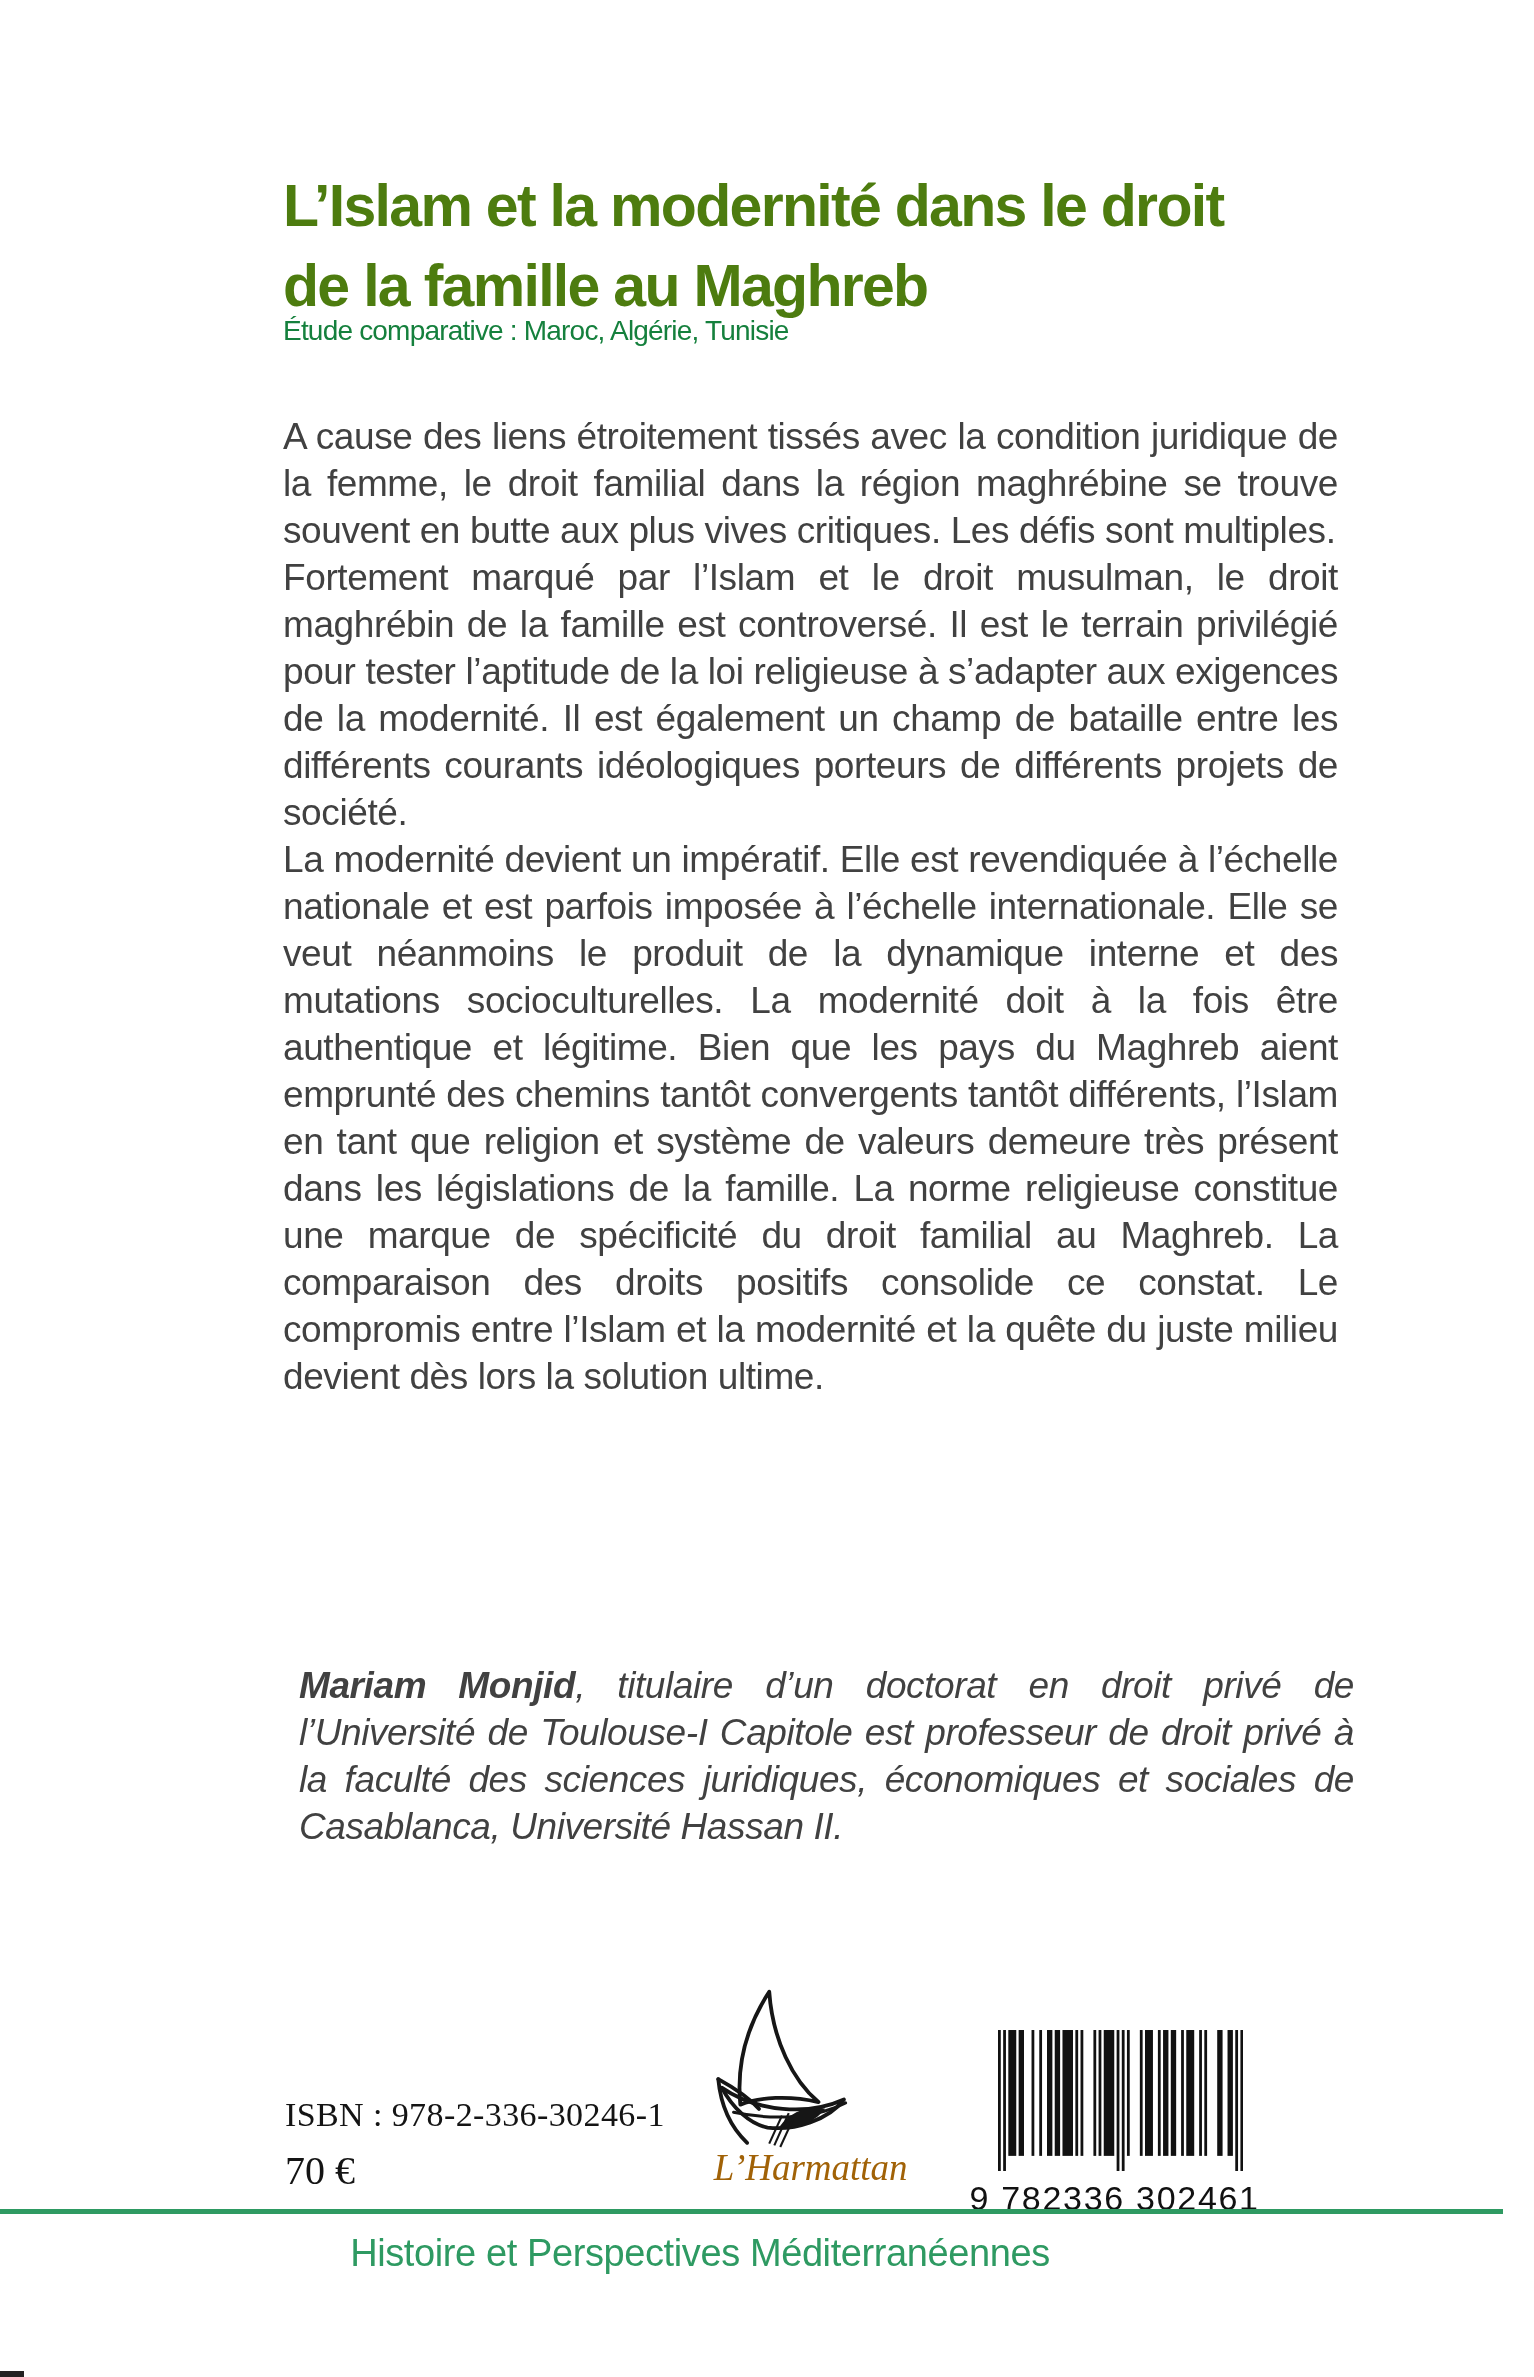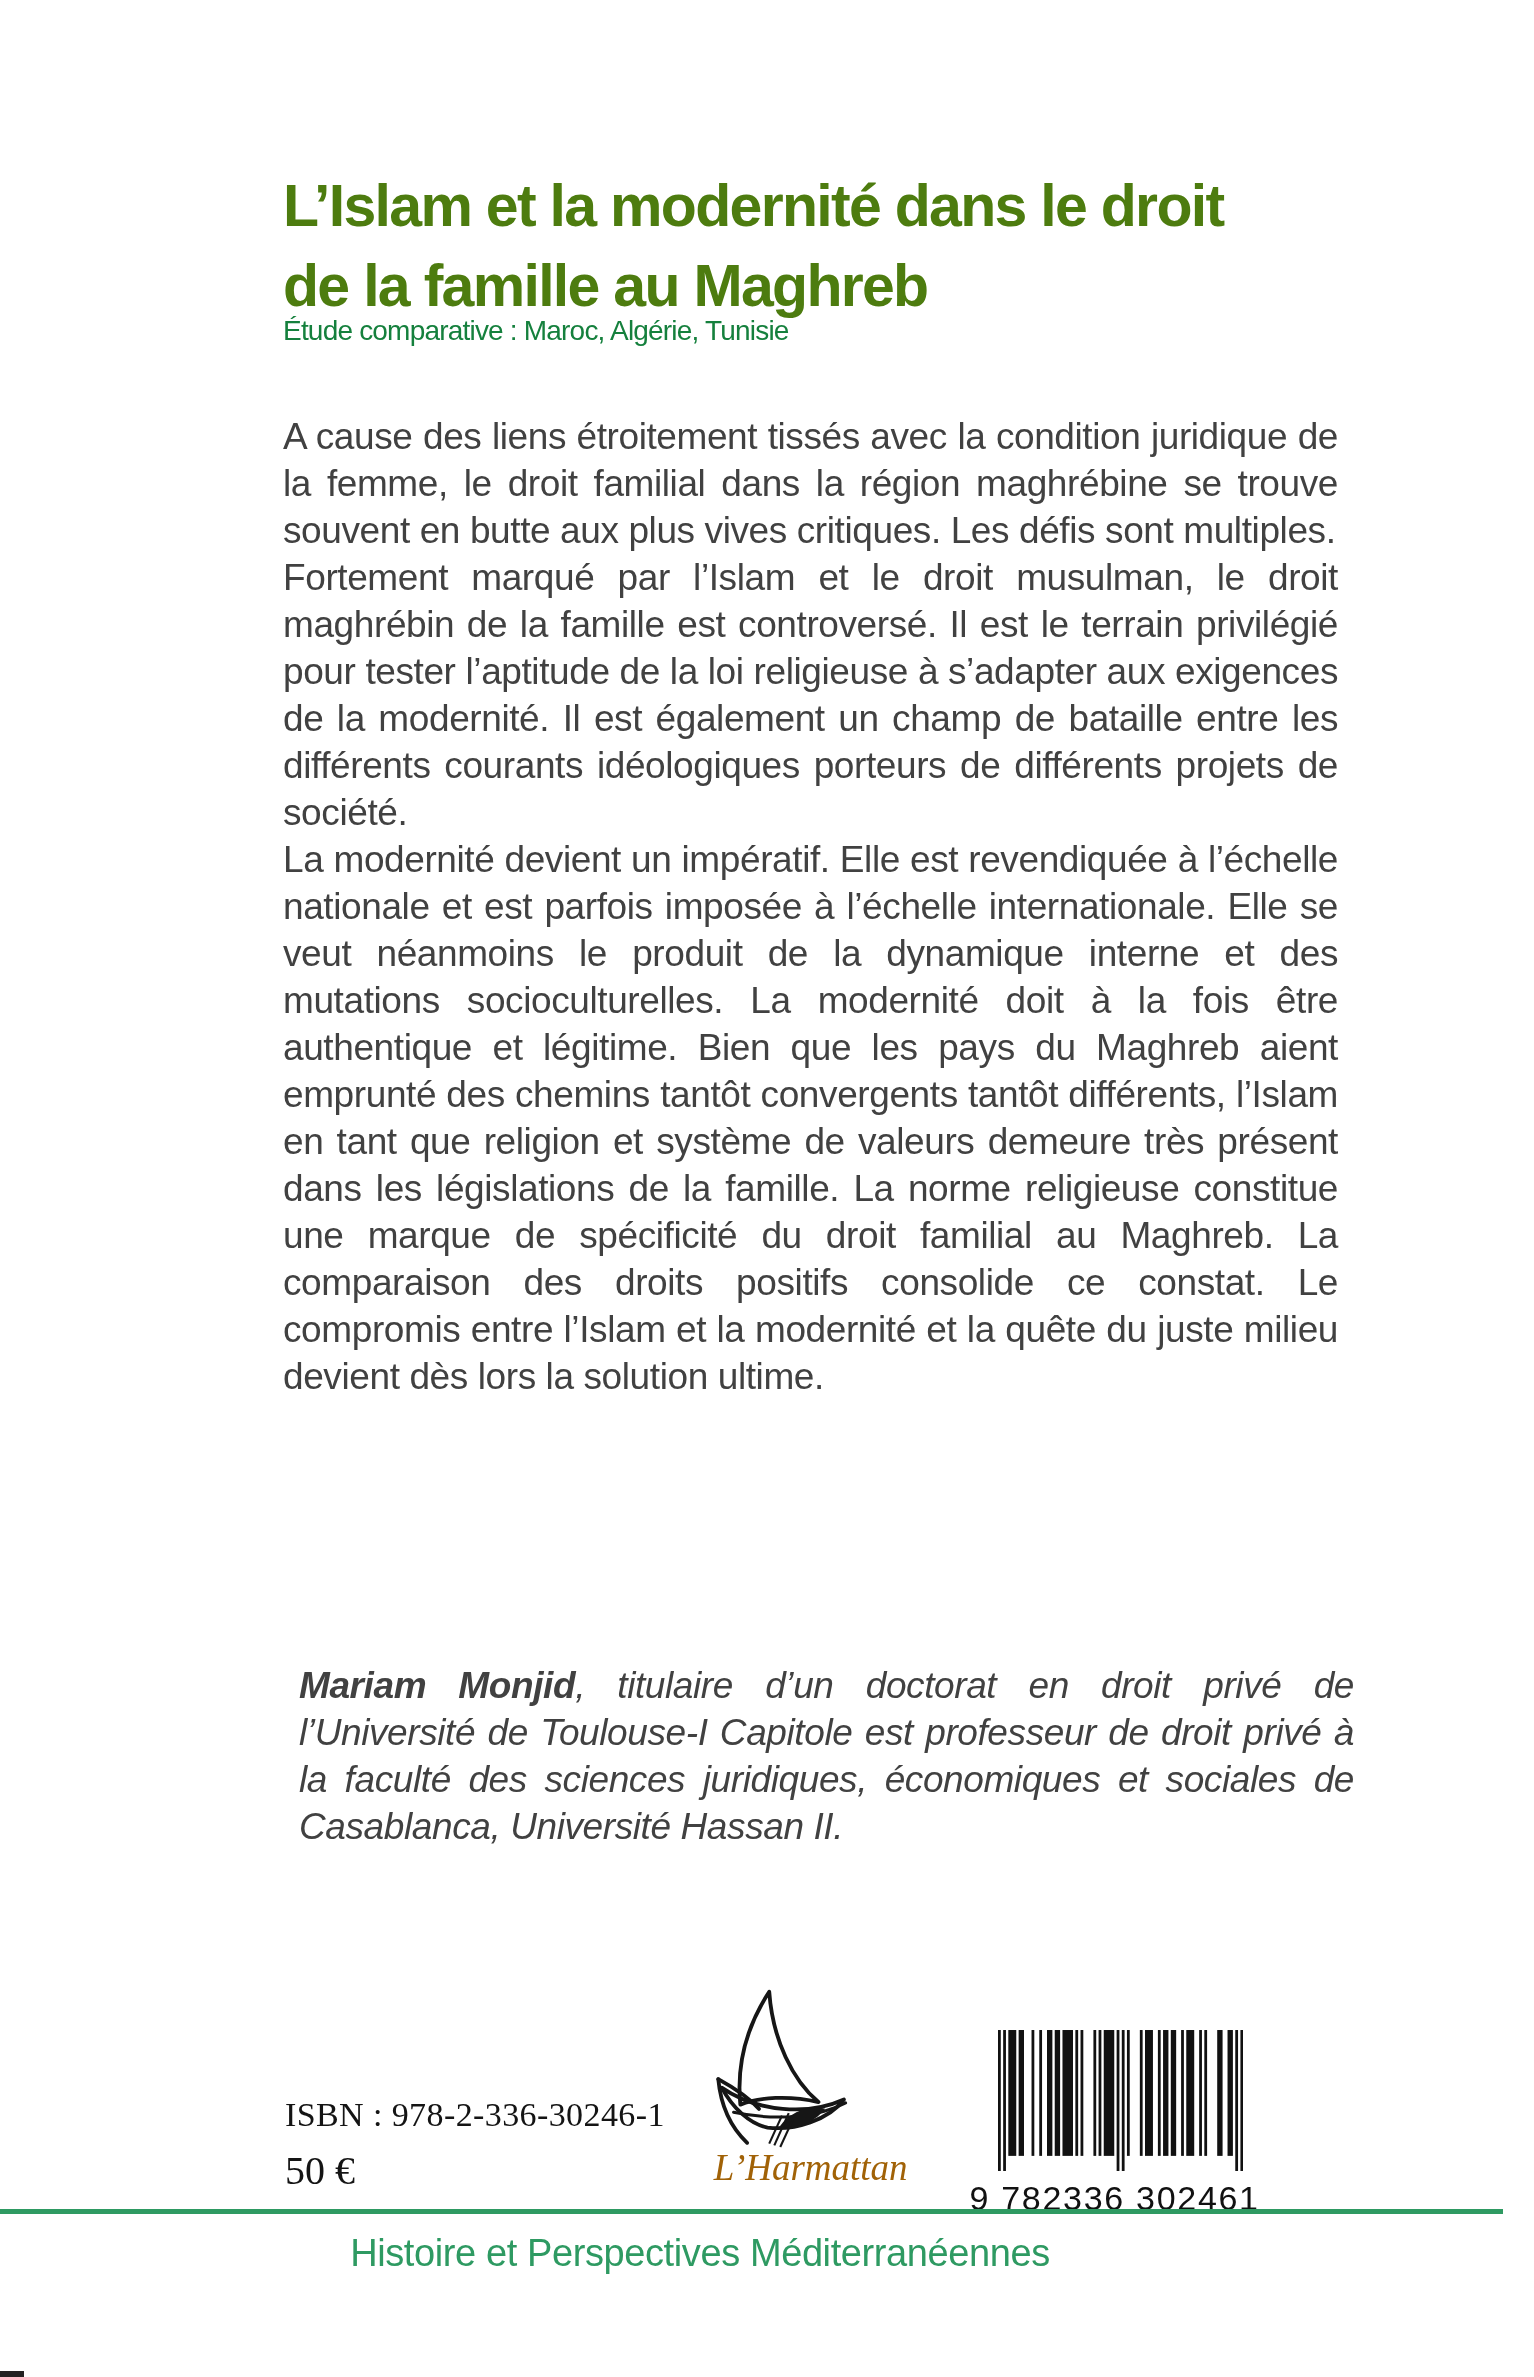--- a/index.html
+++ b/index.html
@@ -74,21 +74,21 @@
   <div class="synopsis">
     <p>A cause des liens étroitement tissés avec la condition juridique de la femme, le droit familial dans la région maghrébine se trouve souvent en butte aux plus vives critiques. Les défis sont multiples.</p>
     <p>Fortement marqué par l’Islam et le droit musulman, le droit maghrébin de la famille est controversé. Il est le terrain privilégié pour tester l’aptitude de la loi religieuse à s’adapter aux exigences de la modernité. Il est également un champ de bataille entre les différents courants idéologiques porteurs de différents projets de société.</p>
     <p>La modernité devient un impératif. Elle est revendiquée à l’échelle nationale et est parfois imposée à l’échelle internationale. Elle se veut néanmoins le produit de la dynamique interne et des mutations socioculturelles. La modernité doit à la fois être authentique et légitime. Bien que les pays du Maghreb aient emprunté des chemins tantôt convergents tantôt différents, l’Islam en tant que religion et système de valeurs demeure très présent dans les législations de la famille. La norme religieuse constitue une marque de spécificité du droit familial au Maghreb. La comparaison des droits positifs consolide ce constat. Le compromis entre l’Islam et la modernité et la quête du juste milieu devient dès lors la solution ultime.</p>
   </div>
 
   <p class="bio"><span class="author">Mariam Monjid</span><span>, titulaire d’un doctorat en droit privé de l’Université de Toulouse-I Capitole est professeur de droit privé à la faculté des sciences juridiques, économiques et sociales de Casablanca, Université Hassan II.</span></p>
 
   <div class="isbn-block">
     <div class="isbn">ISBN : 978-2-336-30246-1</div>
-    <div class="price">50 €</div>
+    <div class="price">70 €</div>
   </div>
 
   <div class="logo">
     <svg width="155" height="208" viewBox="0 0 180 245" fill="none" xmlns="http://www.w3.org/2000/svg">
 
       <path d="M38 188 C33 138 48 92 72 55 C76 112 100 160 130 185 C96 177 60 179 38 188 Z" stroke="#161616" stroke-width="4.5" fill="none" stroke-linejoin="round"></path>
 
       <path d="M12 158 C32 169 50 182 60 193" stroke="#161616" stroke-width="4.5" fill="none" stroke-linecap="round"></path>
       <path d="M12 158 C15 190 27 215 46 233" stroke="#161616" stroke-width="4.5" fill="none" stroke-linecap="round"></path>
 

